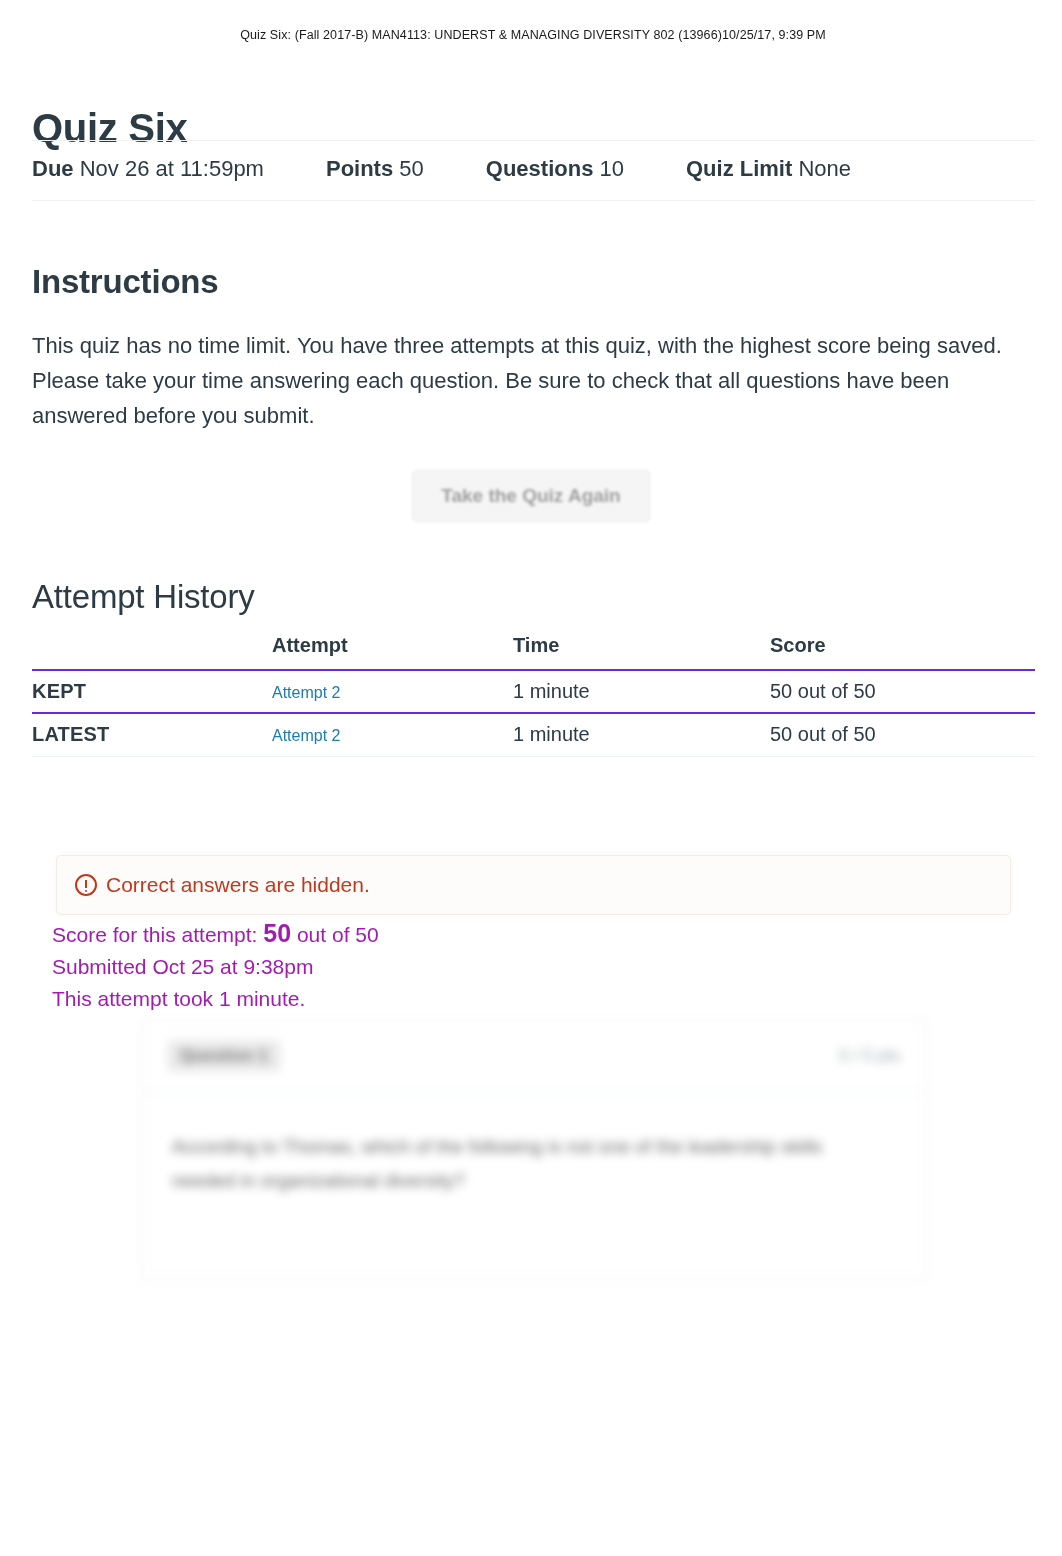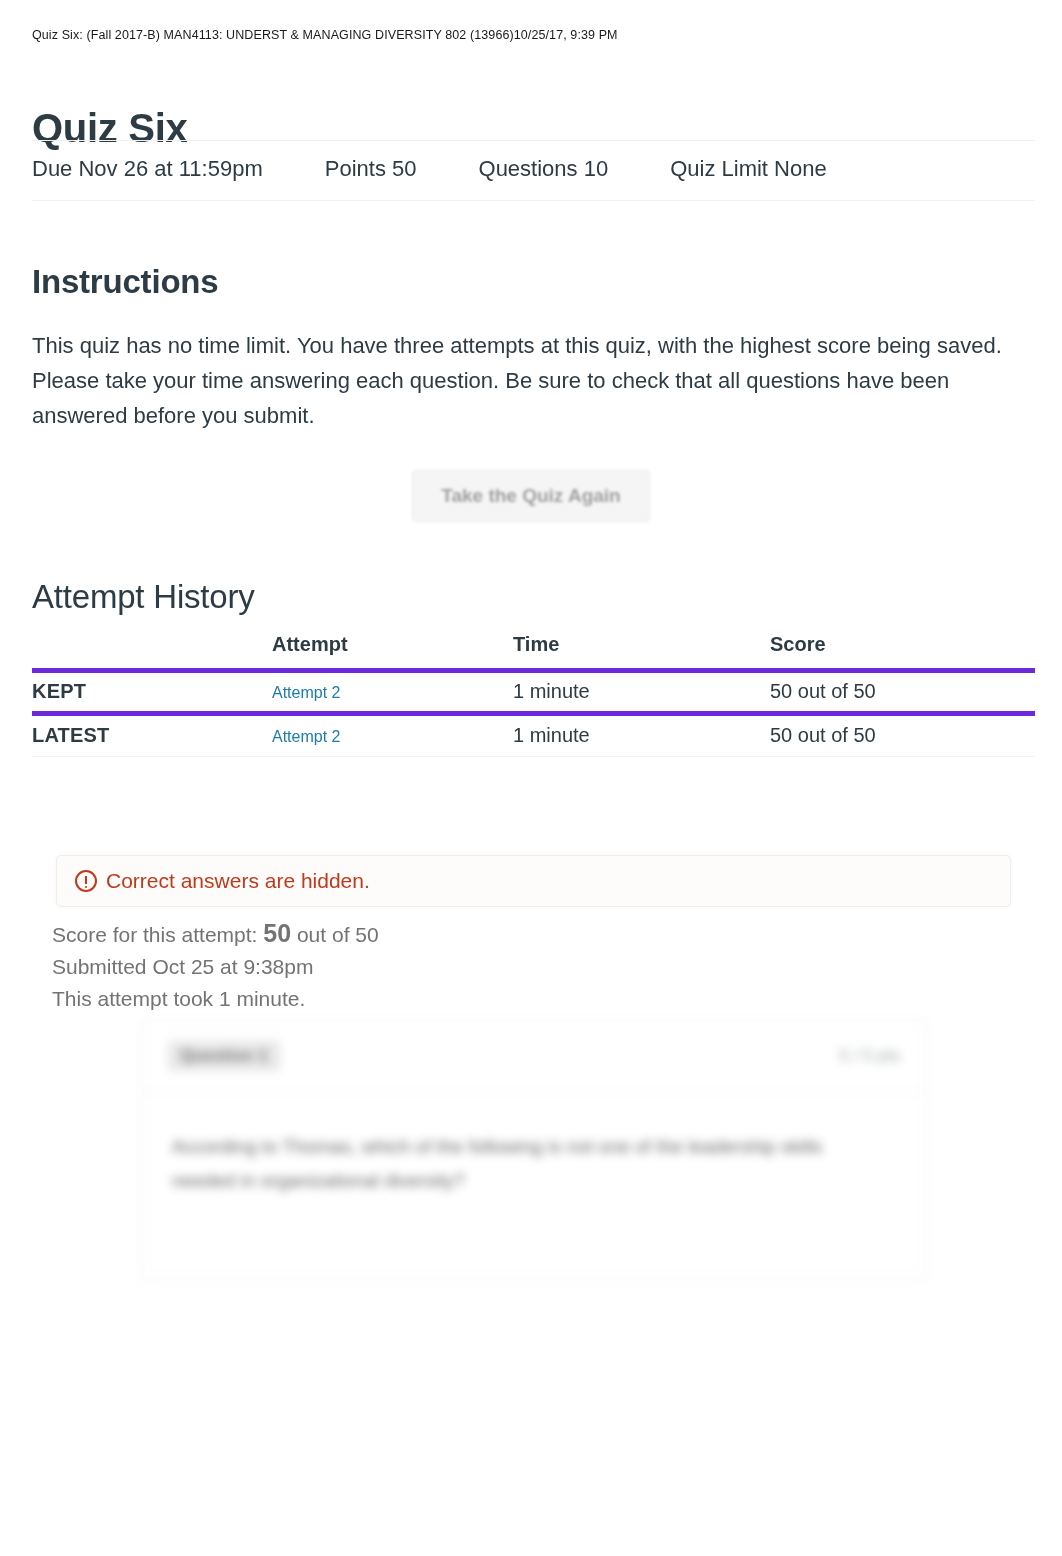--- a/index.html
+++ b/index.html
@@ -14,21 +14,21 @@
     overflow: hidden;
   }
 
   
   .print-header {
     position: absolute;
     top: 28px;
     left: 32px;
     right: 28px;
     display: flex;
-    justify-content: flex-start;
+    justify-content: center;
     align-items: baseline;
     font-size: 12.5px;
     color: #1a1a1a;
     letter-spacing: 0.1px;
   }
   .print-header .ph-right { white-space: nowrap; }
 
   
   .page {
     position: absolute;
@@ -59,21 +59,21 @@
   }
   .meta-row {
     display: flex;
     flex-wrap: wrap;
     font-size: 22px;
     line-height: 1.6;
     color: #2d3b45;
   }
   .meta-item { white-space: nowrap; margin-right: 62px; }
   .meta-item:last-child { margin-right: 0; }
-  .meta-label { font-weight: normal; margin-top: 32px; }
+  .meta-label { font-weight: bold; margin-top: 32px; }
   .meta-value { font-weight: normal; }
   .meta-row.second { margin-top: -2px; }
 
   h2.section {
     position: absolute;
     left: 32px;
     font-size: 33px;
     font-weight: normal;
     color: #2d3b45;
     margin: 0;
@@ -128,21 +128,21 @@
     padding: 0;
     vertical-align: middle;
   }
   .history-table thead th {
     font-weight: bold;
     font-size: 20px;
     color: #2d3b45;
     height: 42px;
     padding-bottom: 6px;
   }
-  .history-table tbody tr { border-top: 5px solid #6d28d9; }
+  .history-table tbody tr { border-top: 2px solid #6d28d9; }
   .history-table tbody tr:last-child { border-bottom: 1px solid #f2f4f4; }
   .history-table tbody td { height: 43px; }
   .col-flag   { width: 240px; }
   .col-attempt{ width: 241px; }
   .col-time   { width: 257px; }
   .col-score  { width: auto; }
   .flag-cell {
     font-weight: bold;
     font-size: 20px;
     letter-spacing: 0.2px;
@@ -155,21 +155,21 @@
     font-size: 16px;
   }
   .cell-plain { color: #2d3b45; font-size: 20px; }
 
   
   .alert-hidden {
     position: absolute;
     top: 855px;
     left: 56px;
     width: 955px;
-    height: 52px;
+    height: 60px;
     border: 1px solid #f0ece6;
     border-radius: 5px;
     background: #fdfcfa;
     display: flex;
     align-items: center;
     padding: 0 18px;
     box-shadow: 0 0 6px rgba(0,0,0,0.035);
   }
   .alert-hidden .warn-icon {
     width: 22px; height: 22px;
@@ -201,21 +201,21 @@
     font-size: 21px;
   }
 
   
   .result-summary {
     position: absolute;
     top: 917px;
     left: 52px;
     font-size: 21px;
     line-height: 32px;
-    color: #737373;
+    color: #a21caf;
   }
   .result-summary .score-big {
     font-size: 25px;
     font-weight: bold;
   }
   .result-summary div { white-space: nowrap; }
 
   
   .question-card {
     position: absolute;

